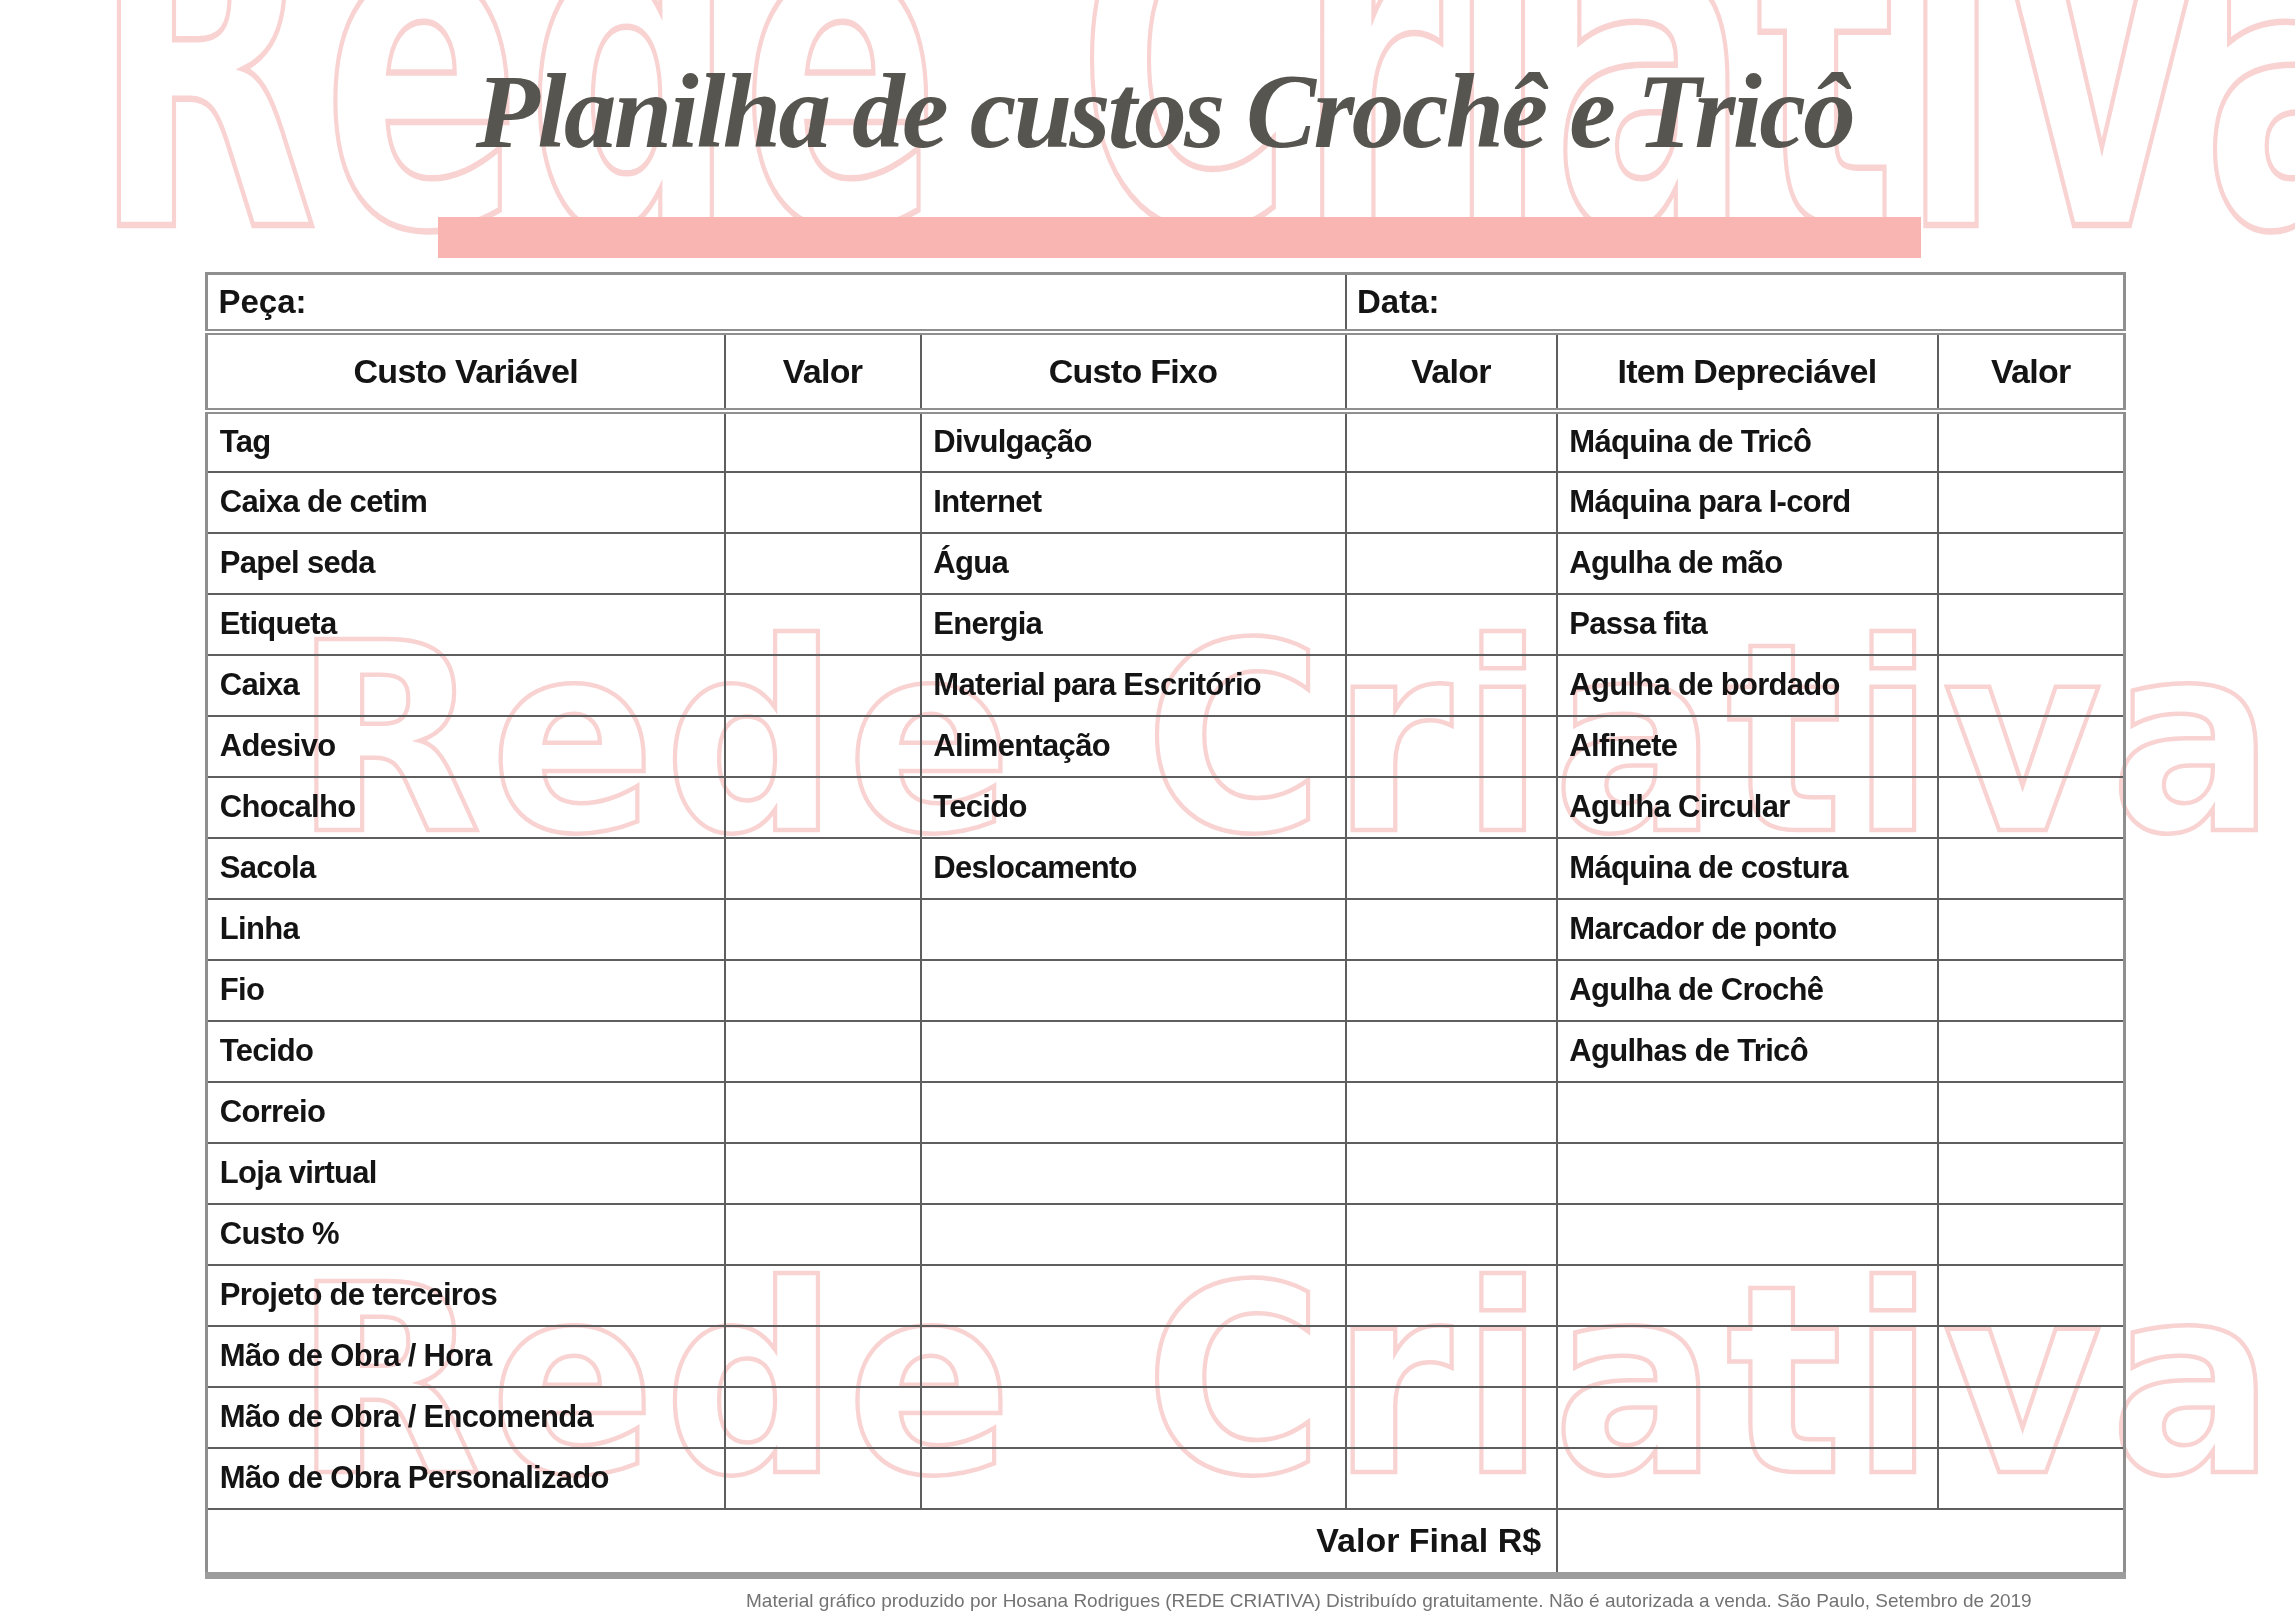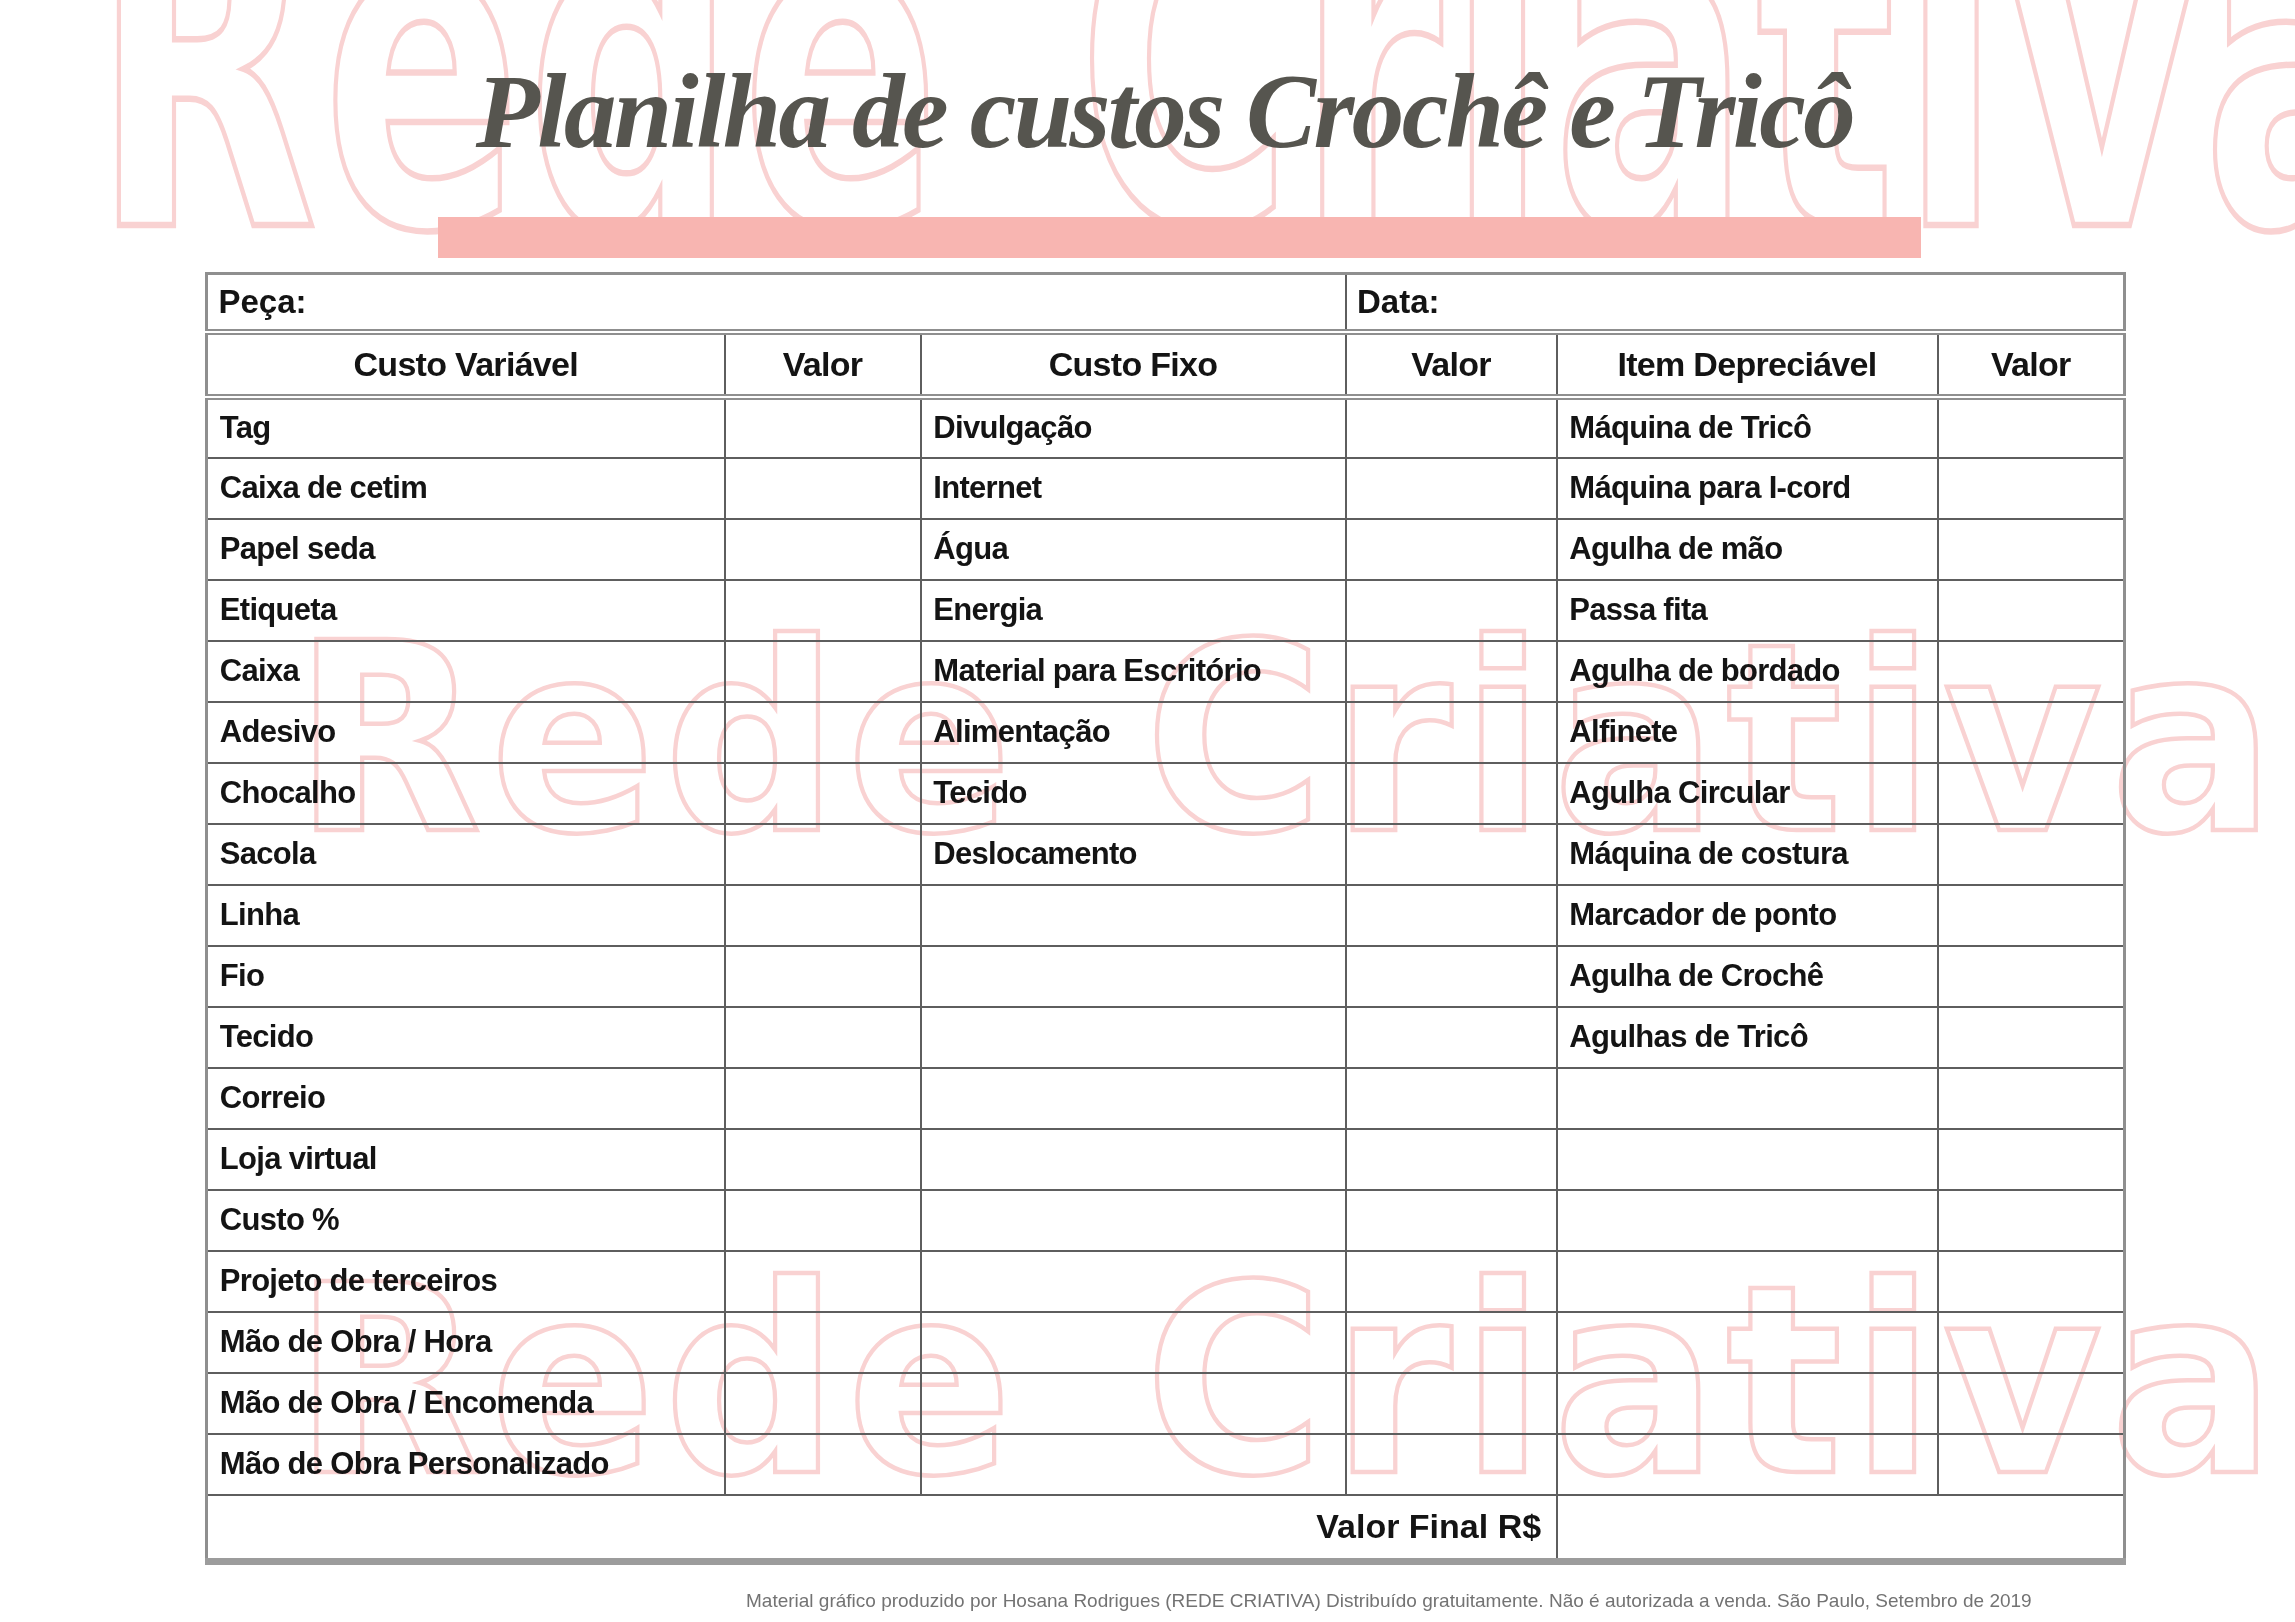--- a/index.html
+++ b/index.html
@@ -94,21 +94,21 @@
   }
   tr.piece-row td{
     height:58px;
     font-size:33px;
     font-weight:bold;
     text-align:left;
     padding-left:10.5px;
     border-bottom:6.5px double #8f8f8f;
   }
   tr.header-row th{
-    height:65px;
+    height:79px;
     font-size:34px;
     font-weight:bold;
     text-align:center;
     letter-spacing:-0.7px;
     border-bottom:6.5px double #8f8f8f;
   }
   tr.data-row td{height:61px;}
   td.lbl{
     font-size:31px;
     font-weight:bold;

